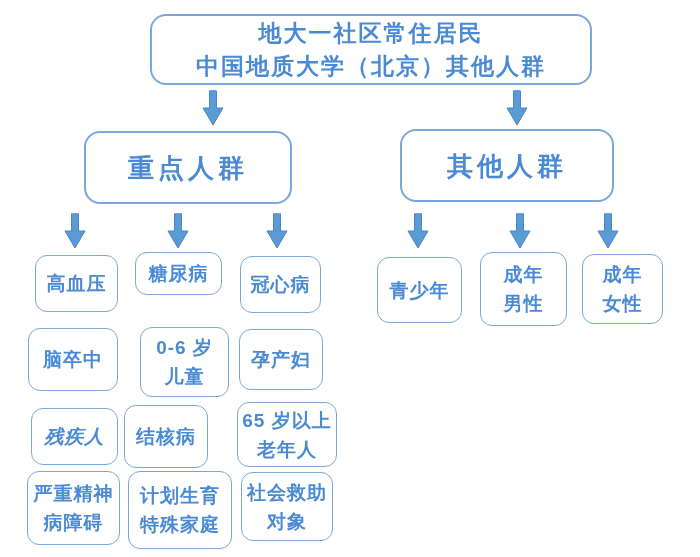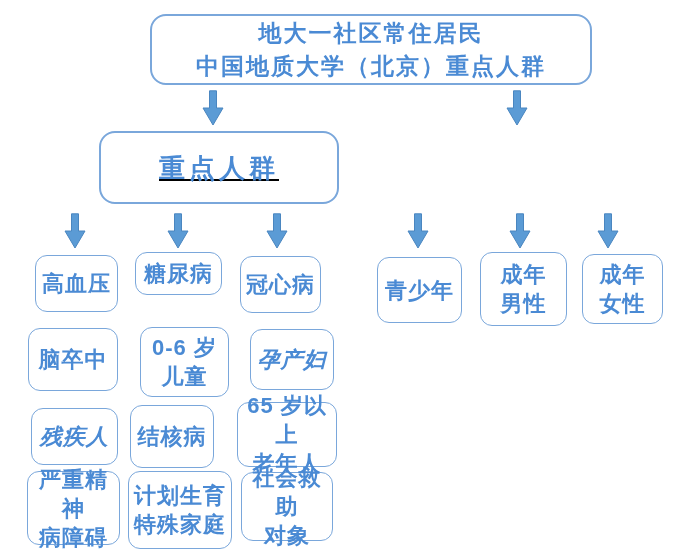--- a/index.html
+++ b/index.html
@@ -45,53 +45,56 @@
   .group-box .box-label {
     font-size: 26px;
     line-height: 32px;
     letter-spacing: 4px;
   }
   .small-box {
     border-width: 1.5px;
     border-radius: 12px;
   }
   .small-box .box-label {
-    font-size: 22px;
+    font-size: 19px;
     line-height: 29px;
     letter-spacing: 1px;
   }
   .arrow {
     position: absolute;
     display: block;
   }
   .arrow path {
     fill: #5b9bd5;
     stroke: #4a86c0;
     stroke-width: 1;
   }
 </style>
 </head>
 <body>
 
 <div id="canvas">
 
   <div class="box root-box" style="left:150px; top:14px; width:442px; height:71px;">
     <span class="box-label">地大一社区常住居民
-中国地质大学（北京）重点人群</span>
+中国地质大学（北京）其他人群</span>
   </div>
 
   <svg class="arrow" style="left:202px; top:90px;" width="22" height="36" viewBox="0 0 22 36">
     <path d="M7.5 0.8 H14.5 V18 H21 L11 35 L1 18 H7.5 Z"></path>
   </svg>
   <svg class="arrow" style="left:506px; top:90px;" width="22" height="36" viewBox="0 0 22 36">
     <path d="M7.5 0.8 H14.5 V18 H21 L11 35 L1 18 H7.5 Z"></path>
   </svg>
 
-  <div class="box group-box" style="left:99px; top:131px; width:240px; height:73px;text-decoration:underline;">
+  <div class="box group-box" style="left:84px; top:131px; width:208px; height:73px;">
     <span class="box-label">重点人群</span>
+  </div>
+  <div class="box group-box" style="left:400px; top:129px; width:214px; height:73px;">
+    <span class="box-label">其他人群</span>
   </div>
 
   <svg class="arrow" style="left:64px; top:213px;" width="22" height="36" viewBox="0 0 22 36">
     <path d="M7.5 0.8 H14.5 V18 H21 L11 35 L1 18 H7.5 Z"></path>
   </svg>
   <svg class="arrow" style="left:167px; top:213px;" width="22" height="36" viewBox="0 0 22 36">
     <path d="M7.5 0.8 H14.5 V18 H21 L11 35 L1 18 H7.5 Z"></path>
   </svg>
   <svg class="arrow" style="left:266px; top:213px;" width="22" height="36" viewBox="0 0 22 36">
     <path d="M7.5 0.8 H14.5 V18 H21 L11 35 L1 18 H7.5 Z"></path>
@@ -117,28 +120,28 @@
     <span class="box-label">冠心病</span>
   </div>
 
   <div class="box small-box" style="left:28px; top:328px; width:90px; height:63px;">
     <span class="box-label">脑卒中</span>
   </div>
   <div class="box small-box" style="left:140px; top:327px; width:89px; height:70px;">
     <span class="box-label">0-6 岁
 儿童</span>
   </div>
-  <div class="box small-box" style="left:250px; top:329px; width:84px; height:61px;font-style:italic;">
+  <div class="box small-box" style="left:239px; top:329px; width:84px; height:61px;">
     <span class="box-label">孕产妇</span>
   </div>
 
   <div class="box small-box" style="left:31px; top:408px; width:87px; height:57px;font-style:italic;">
     <span class="box-label">残疾人</span>
   </div>
-  <div class="box small-box" style="left:130px; top:405px; width:84px; height:63px;">
+  <div class="box small-box" style="left:124px; top:405px; width:84px; height:63px;">
     <span class="box-label">结核病</span>
   </div>
   <div class="box small-box" style="left:237px; top:402px; width:100px; height:65px;">
     <span class="box-label">65 岁以上
 老年人</span>
   </div>
 
   <div class="box small-box" style="left:27px; top:471px; width:93px; height:74px;">
     <span class="box-label">严重精神
 病障碍</span>

